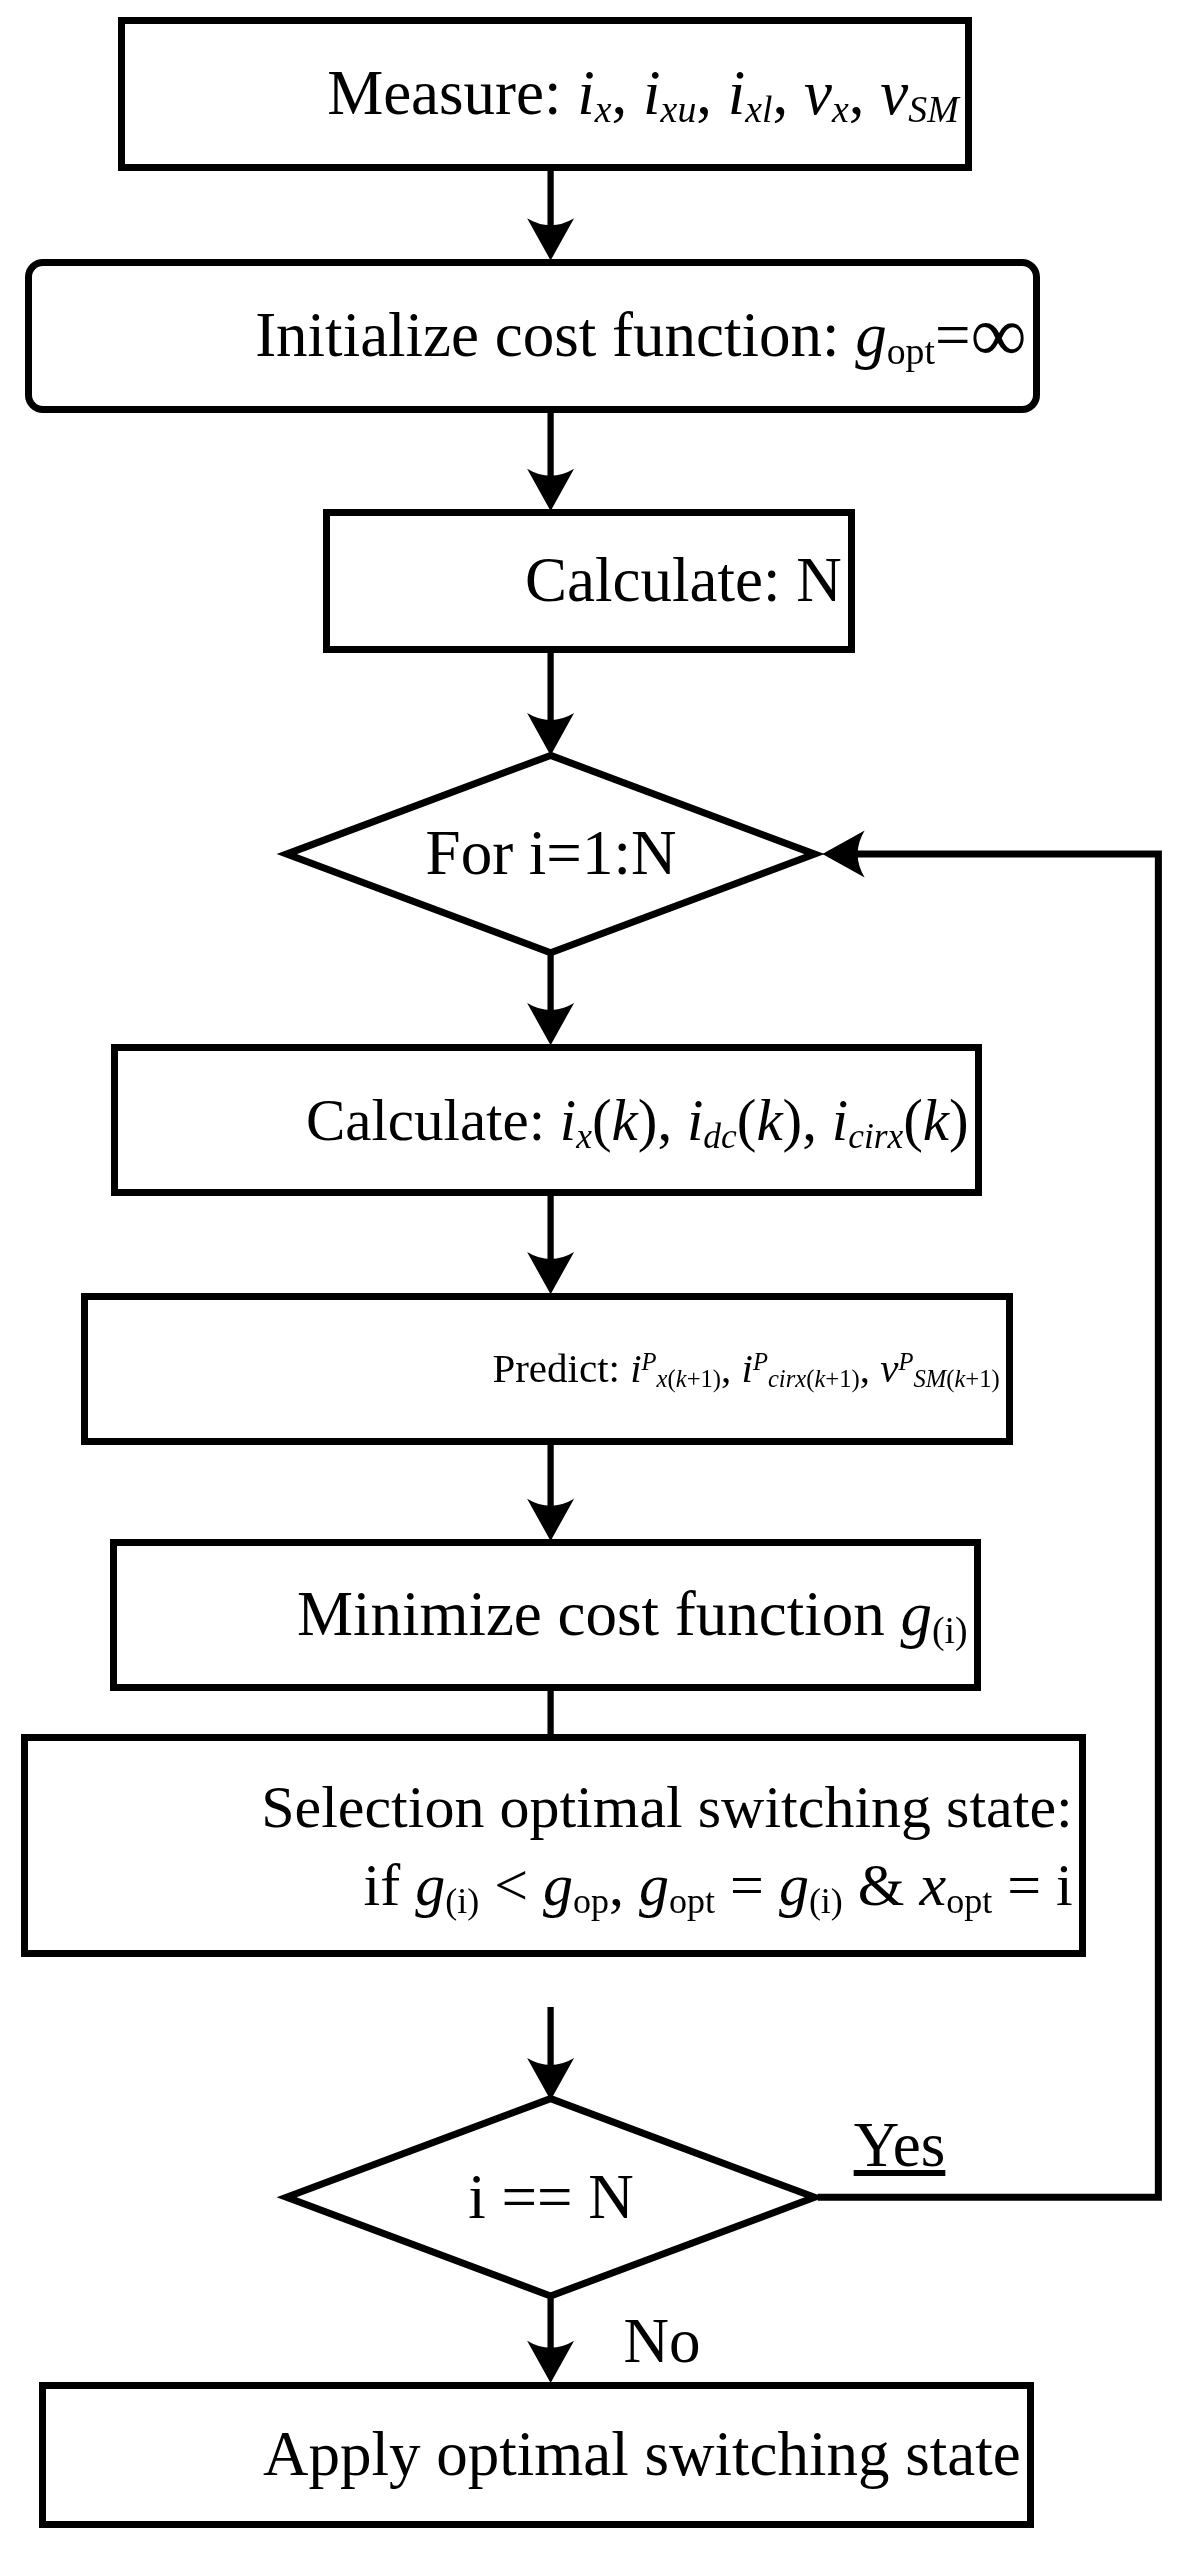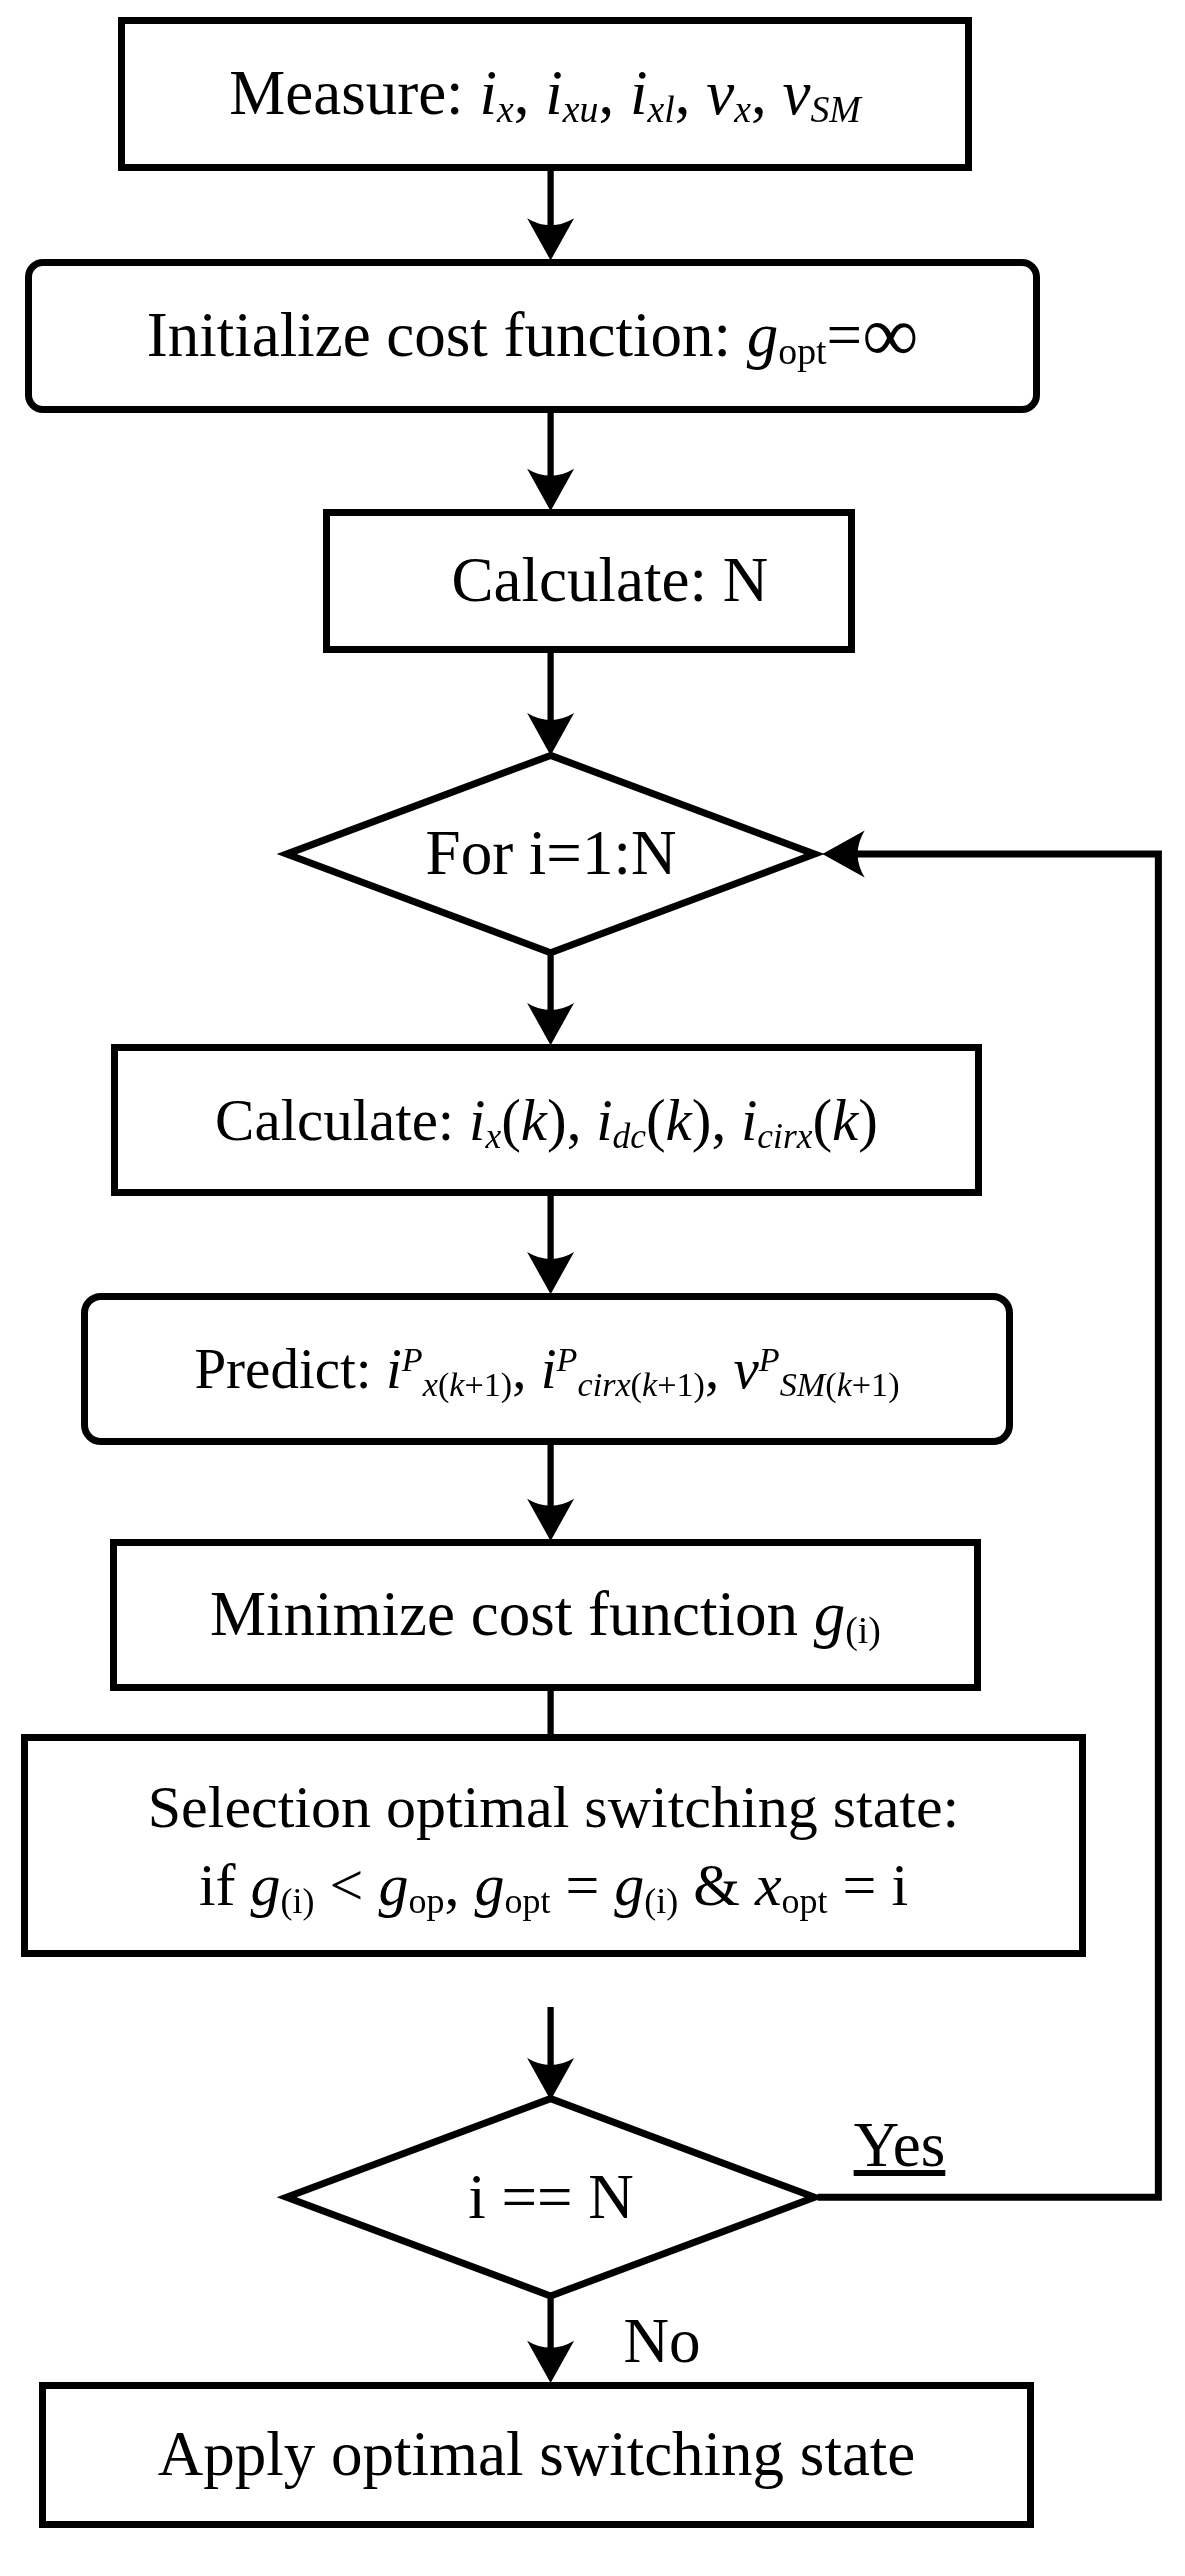--- a/index.html
+++ b/index.html
@@ -3,36 +3,36 @@
 <meta charset="utf-8">
 <style>
   html,body{margin:0;padding:0;background:#fff;}
   .canvas{
     position:relative;width:1185px;height:2576px;background:#ffffff;overflow:hidden;
     font-family:"Liberation Serif","DejaVu Serif",serif;color:#000;
   }
   .layer{position:absolute;left:0;top:0;}
   .node{
     position:absolute;box-sizing:border-box;border:7.8px solid #000;background:#fff;
-    display:flex;flex-direction:column;align-items:center;justify-content:center;
+    display:flex;flex-direction:column;align-items:flex-end;justify-content:center;
     text-align:center;font-size:63px;line-height:1.3;padding:0 6.3px;white-space:nowrap;
   }
   .dtext{
     position:absolute;display:flex;align-items:center;justify-content:center;
     text-align:left;font-size:63px;white-space:nowrap;
   }
   .edge-label{position:absolute;font-size:63px;text-align:center;white-space:nowrap;}
   .tline{white-space:nowrap;}
   sub,sup{font-size:0.6em;line-height:0;}
   sub{vertical-align:-0.22em;}
   sup{vertical-align:0.5em;}
   .it{font-style:italic;}
   .big{font-size:1.25em;line-height:0;vertical-align:-0.06em;}
   #n-calculate-k{font-size:59px;}
-  #n-predict{font-size:57px;border-radius:20px;}
+  #n-predict{font-size:41px;}
   #n-selection{font-size:60px;}
 </style>
 </head>
 <body>
 
 <div class="canvas">
 
   <svg class="layer" width="1185" height="2576" viewBox="0 0 1513 3288">
     <defs>
       <path id="ah" d="M0,0 L-30,-54 Q0,-36 30,-54 Z"></path>

